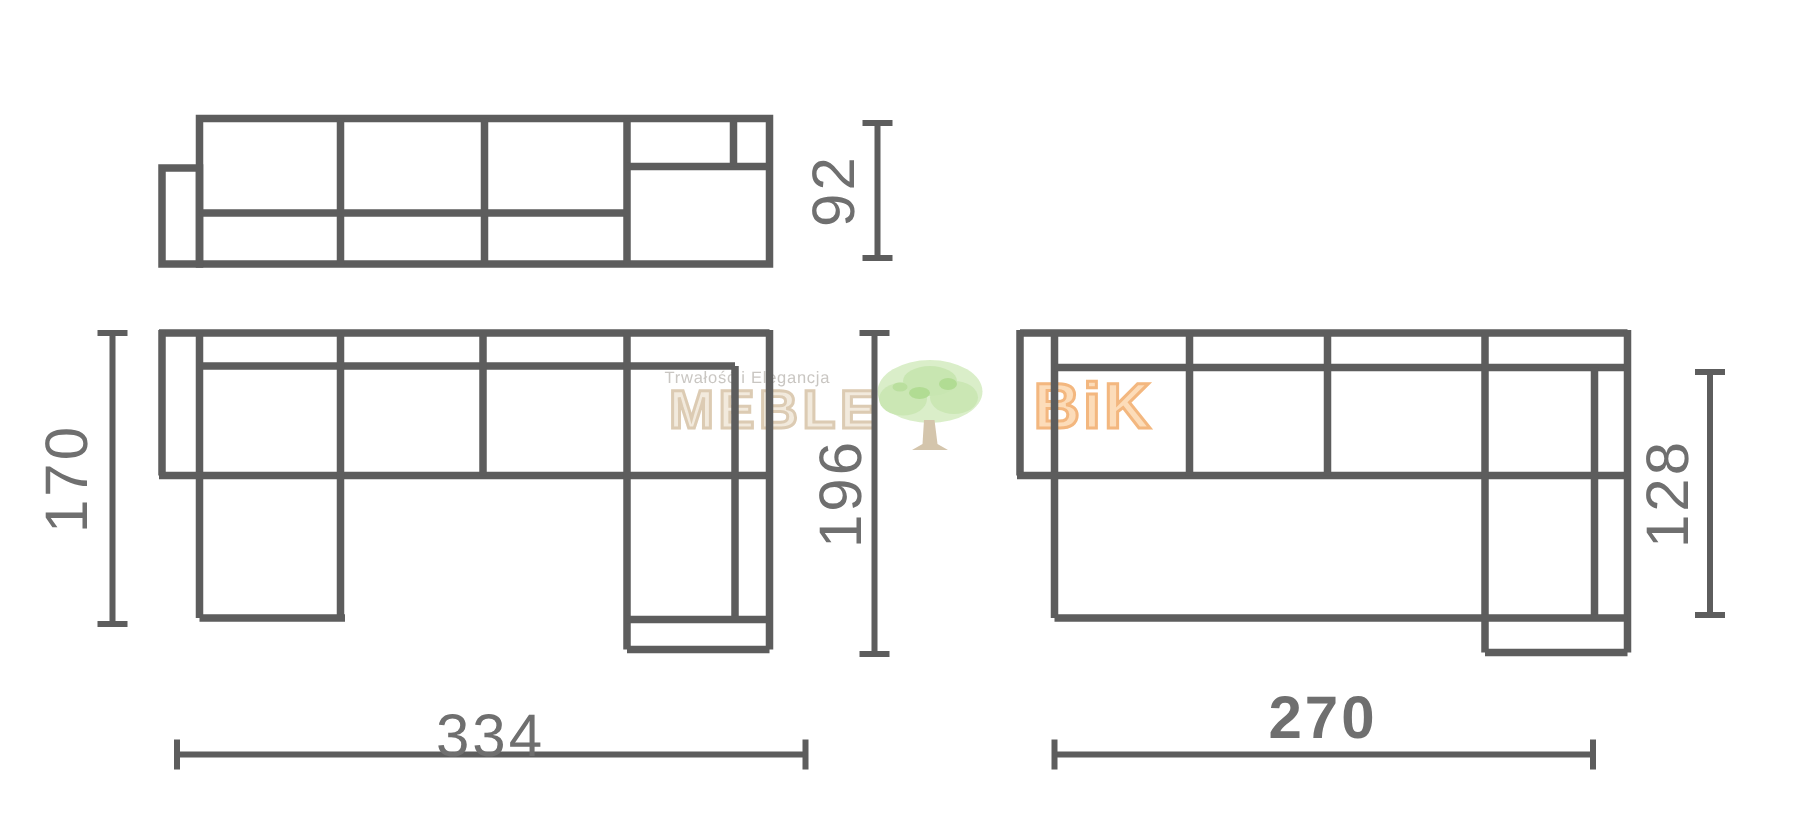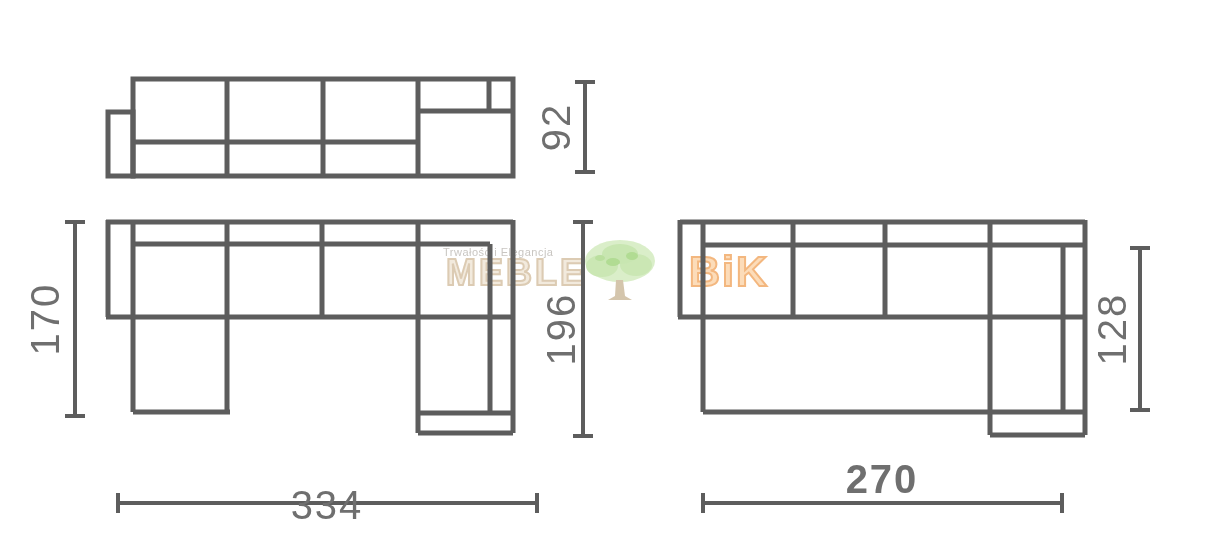--- a/index.html
+++ b/index.html
@@ -137,18 +137,18 @@
       <line x1="1062" y1="493" x2="1062" y2="513"></line>
     </g>
   </svg>
 
   <span class="dim-label vert" style="left:516px;top:105px;width:80px;">92</span>
 
   <span class="dim-label vert" style="left:-15px;top:297px;width:120px;">170</span>
 
   <span class="dim-label vert" style="left:501px;top:307px;width:120px;">196</span>
 
-  <span class="dim-label" style="left:267px;top:483px;width:120px;text-align:center;">334</span>
+  <span class="dim-label" style="left:267px;top:469px;width:120px;text-align:center;">334</span>
 
   <span class="dim-label vert" style="left:1052px;top:307px;width:120px;">128</span>
 
   <span class="dim-label" style="left:822px;top:457px;width:120px;font-weight:bold;">270</span>
 </div>
 
 </body></html>

